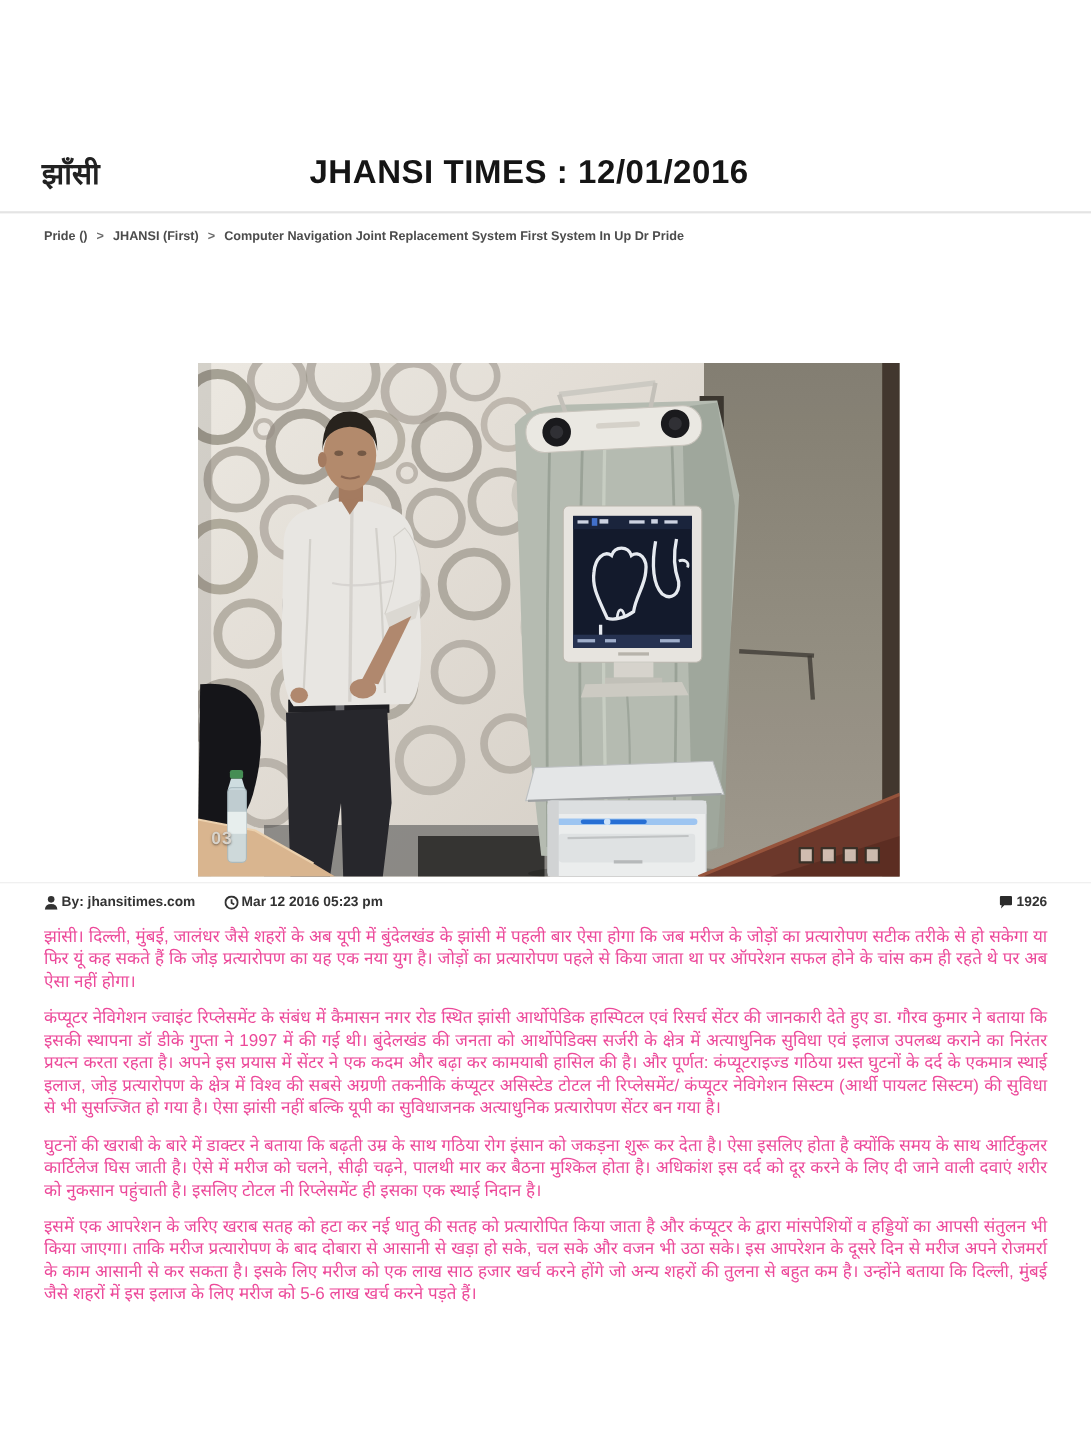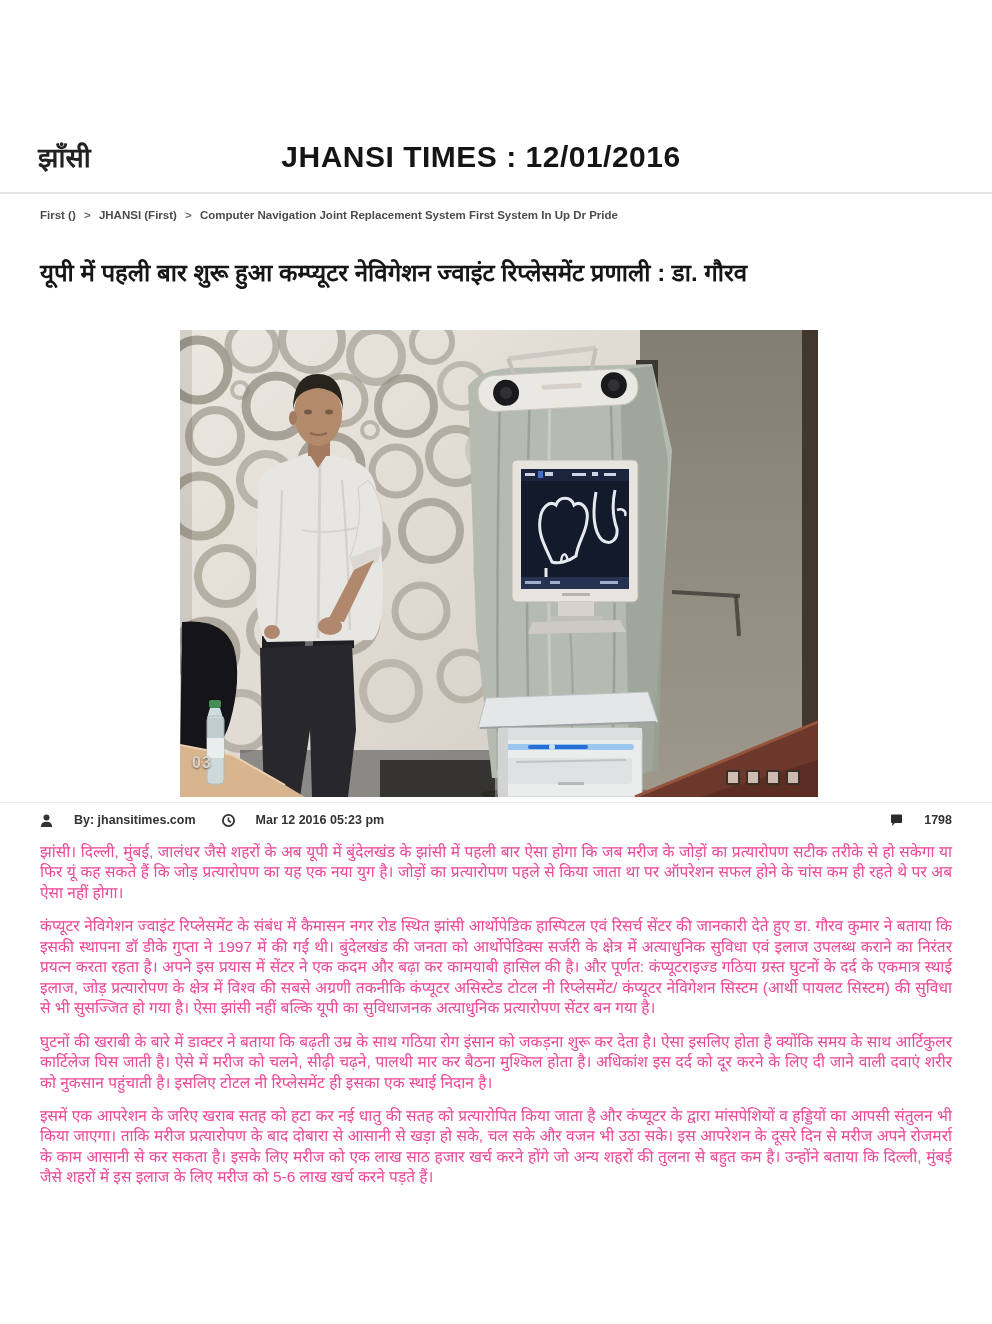--- a/index.html
+++ b/index.html
@@ -23,46 +23,45 @@
   .photo svg{display:block;width:638px;height:467px;filter:blur(.7px) saturate(.92) contrast(.97);}
   .watermark{position:absolute;left:12px;top:424px;font-size:16px;font-weight:700;
              color:#d8d3cb;text-shadow:0 1px 2px rgba(55,45,35,.65);letter-spacing:1px;}
   .gallery{position:absolute;right:18px;bottom:12px;display:flex;gap:6px;}
   .gallery span{width:10px;height:11px;border:2px solid #3a3027;background:rgba(236,226,214,.78);
                 display:inline-block;border-radius:1px;}
 
   .byline-sep{position:absolute;left:0;top:802px;width:992px;height:1px;background:#ededed;}
   .byline{position:absolute;left:40px;top:808px;width:912px;height:24px;display:flex;
           align-items:center;gap:26px;font-size:12.5px;font-weight:700;color:#333;}
-  .byline .meta{display:flex;align-items:center;gap:21px;}
+  .byline .meta{display:flex;align-items:center;gap:3px;}
   .byline .spacer{flex:1;}
   .byline svg{display:block;}
 
   .body-copy{position:absolute;left:40px;top:842px;width:912px;font-size:15.5px;
              color:#ec4899;line-height:1.32;text-align:justify;}
   .body-copy p{margin:0 0 13px 0;}
 </style>
 </head>
 <body>
 
 <div class="page">
 
   <div class="logo">झाँसी</div>
   <h1 class="masthead">JHANSI TIMES : 12/01/2016</h1>
   <div class="header-rule"></div>
 
   <nav class="breadcrumb">
-    <a>First ()</a>
+    <a>Pride ()</a>
     <span class="sep">&gt;</span>
     <a>JHANSI (First)</a>
     <span class="sep">&gt;</span>
     <span>Computer Navigation Joint Replacement System First System In Up Dr Pride</span>
   </nav>
 
-  <h2 class="headline">यूपी में पहली बार शुरू हुआ कम्प्यूटर नेविगेशन ज्वाइंट रिप्लेसमेंट प्रणाली : डा. गौरव</h2>
 
   <figure class="photo">
     <svg viewBox="0 0 638 467" xmlns="http://www.w3.org/2000/svg">
       <defs>
         <linearGradient id="wallGrad" x1="0" y1="0" x2="0" y2="1">
           <stop offset="0" stop-color="#847e70"></stop>
             <stop offset="1" stop-color="#a09a8c"></stop>
         </linearGradient>
         <linearGradient id="wpGrad" x1="0" y1="0" x2="1" y2="1">
           <stop offset="0" stop-color="#f0ebe3"></stop>
@@ -258,21 +257,21 @@
         <circle cx="6.5" cy="6.5" r="5.6" fill="none" stroke="#333" stroke-width="1.8"></circle>
         <path d="M6.5,3.4 L6.5,6.8 L9,8.2" stroke="#333" stroke-width="1.6" fill="none"></path>
       </svg>
       <span>Mar 12 2016 05:23 pm</span>
     </span>
     <span class="spacer"></span>
     <span class="meta">
       <svg width="13" height="13" viewBox="0 0 13 13">
         <path d="M1,1.5 Q1,.5 2,.5 L11,.5 Q12,.5 12,1.5 L12,8 Q12,9 11,9 L5,9 L2,12 L2.6,9 L2,9 Q1,9 1,8 Z" fill="#2b2b2b"></path>
       </svg>
-      <span>1798</span>
+      <span>1926</span>
     </span>
   </div>
 
   <div class="body-copy">
     <p>झांसी। दिल्ली, मुंबई, जालंधर जैसे शहरों के अब यूपी में बुंदेलखंड के झांसी में पहली बार ऐसा होगा कि जब मरीज के जोड़ों का प्रत्यारोपण सटीक तरीके से हो सकेगा या फिर यूं कह सकते हैं कि जोड़ प्रत्यारोपण का यह एक नया युग है। जोड़ों का प्रत्यारोपण पहले से किया जाता था पर ऑपरेशन सफल होने के चांस कम ही रहते थे पर अब ऐसा नहीं होगा।</p>
     <p>कंप्यूटर नेविगेशन ज्वाइंट रिप्लेसमेंट के संबंध में कैमासन नगर रोड स्थित झांसी आर्थोपेडिक हास्पिटल एवं रिसर्च सेंटर की जानकारी देते हुए डा. गौरव कुमार ने बताया कि इसकी स्थापना डॉ डीके गुप्ता ने 1997 में की गई थी। बुंदेलखंड की जनता को आर्थोपेडिक्स सर्जरी के क्षेत्र में अत्याधुनिक सुविधा एवं इलाज उपलब्ध कराने का निरंतर प्रयत्न करता रहता है। अपने इस प्रयास में सेंटर ने एक कदम और बढ़ा कर कामयाबी हासिल की है। और पूर्णत: कंप्यूटराइज्ड गठिया ग्रस्त घुटनों के दर्द के एकमात्र स्थाई इलाज, जोड़ प्रत्यारोपण के क्षेत्र में विश्व की सबसे अग्रणी तकनीकि कंप्यूटर असिस्टेड टोटल नी रिप्लेसमेंट/ कंप्यूटर नेविगेशन सिस्टम (आर्थी पायलट सिस्टम) की सुविधा से भी सुसज्जित हो गया है। ऐसा झांसी नहीं बल्कि यूपी का सुविधाजनक अत्याधुनिक प्रत्यारोपण सेंटर बन गया है।</p>
     <p>घुटनों की खराबी के बारे में डाक्टर ने बताया कि बढ़ती उम्र के साथ गठिया रोग इंसान को जकड़ना शुरू कर देता है। ऐसा इसलिए होता है क्योंकि समय के साथ आर्टिकुलर कार्टिलेज घिस जाती है। ऐसे में मरीज को चलने, सीढ़ी चढ़ने, पालथी मार कर बैठना मुश्किल होता है। अधिकांश इस दर्द को दूर करने के लिए दी जाने वाली दवाएं शरीर को नुकसान पहुंचाती है। इसलिए टोटल नी रिप्लेसमेंट ही इसका एक स्थाई निदान है।</p>
     <p>इसमें एक आपरेशन के जरिए खराब सतह को हटा कर नई धातु की सतह को प्रत्यारोपित किया जाता है और कंप्यूटर के द्वारा मांसपेशियों व हड्डियों का आपसी संतुलन भी किया जाएगा। ताकि मरीज प्रत्यारोपण के बाद दोबारा से आसानी से खड़ा हो सके, चल सके और वजन भी उठा सके। इस आपरेशन के दूसरे दिन से मरीज अपने रोजमर्रा के काम आसानी से कर सकता है। इसके लिए मरीज को एक लाख साठ हजार खर्च करने होंगे जो अन्य शहरों की तुलना से बहुत कम है। उन्होंने बताया कि दिल्ली, मुंबई जैसे शहरों में इस इलाज के लिए मरीज को 5-6 लाख खर्च करने पड़ते हैं।</p>
   </div>
 

